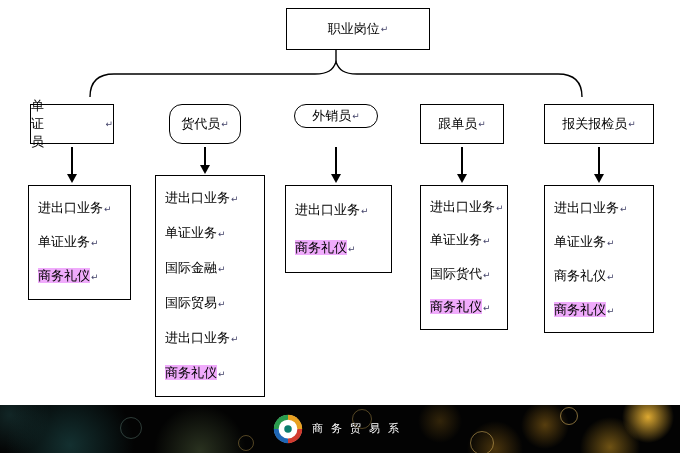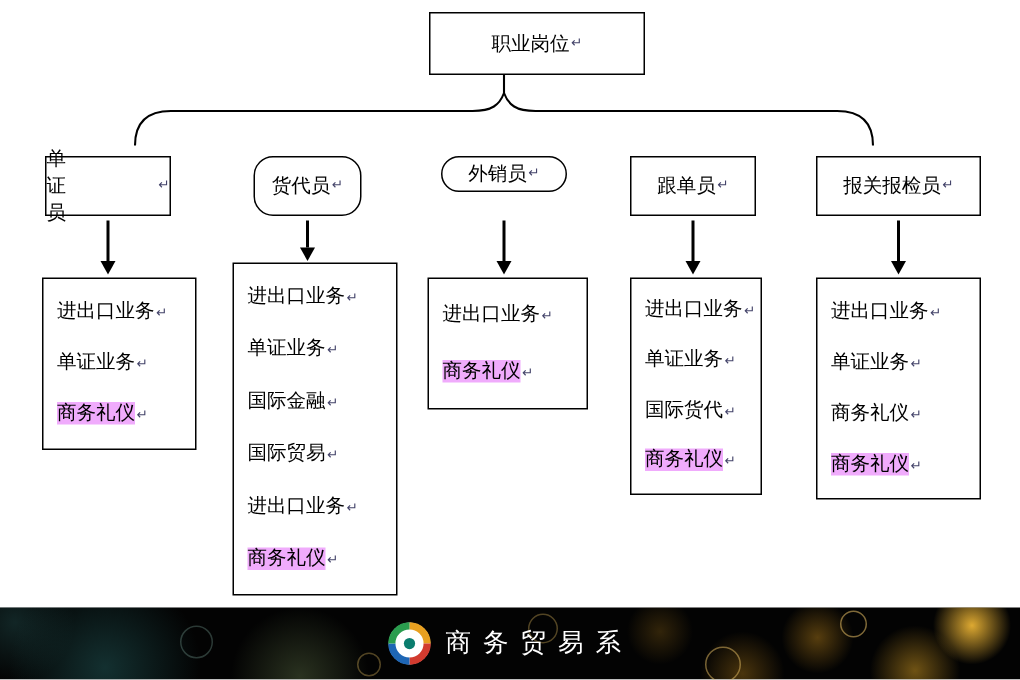--- a/index.html
+++ b/index.html
@@ -44,21 +44,21 @@
     position:absolute; border-radius:50%;
     border:1px solid rgba(214,176,90,0.38);
   }
   .banner-center {
     position:absolute; left:50%; top:50%;
     transform:translate(-50%,-50%);
     display:flex; align-items:center; gap:9px;
   }
   .dept-text { display:flex; flex-direction:column; }
   .dept-cn {
-    color:#ffffff; font-size:17px; letter-spacing:8px;
+    color:#ffffff; font-size:11px; letter-spacing:8px;
     font-family:"DejaVu Serif","Liberation Serif",serif; line-height:20px;
   }
   .dept-en {
     color:#f0f0f0; font-size:9px; letter-spacing:1px;
     text-decoration:underline; line-height:12px;
     font-family:"DejaVu Serif","Liberation Serif",serif;
   }
 </style>
 </head>
 <body>

